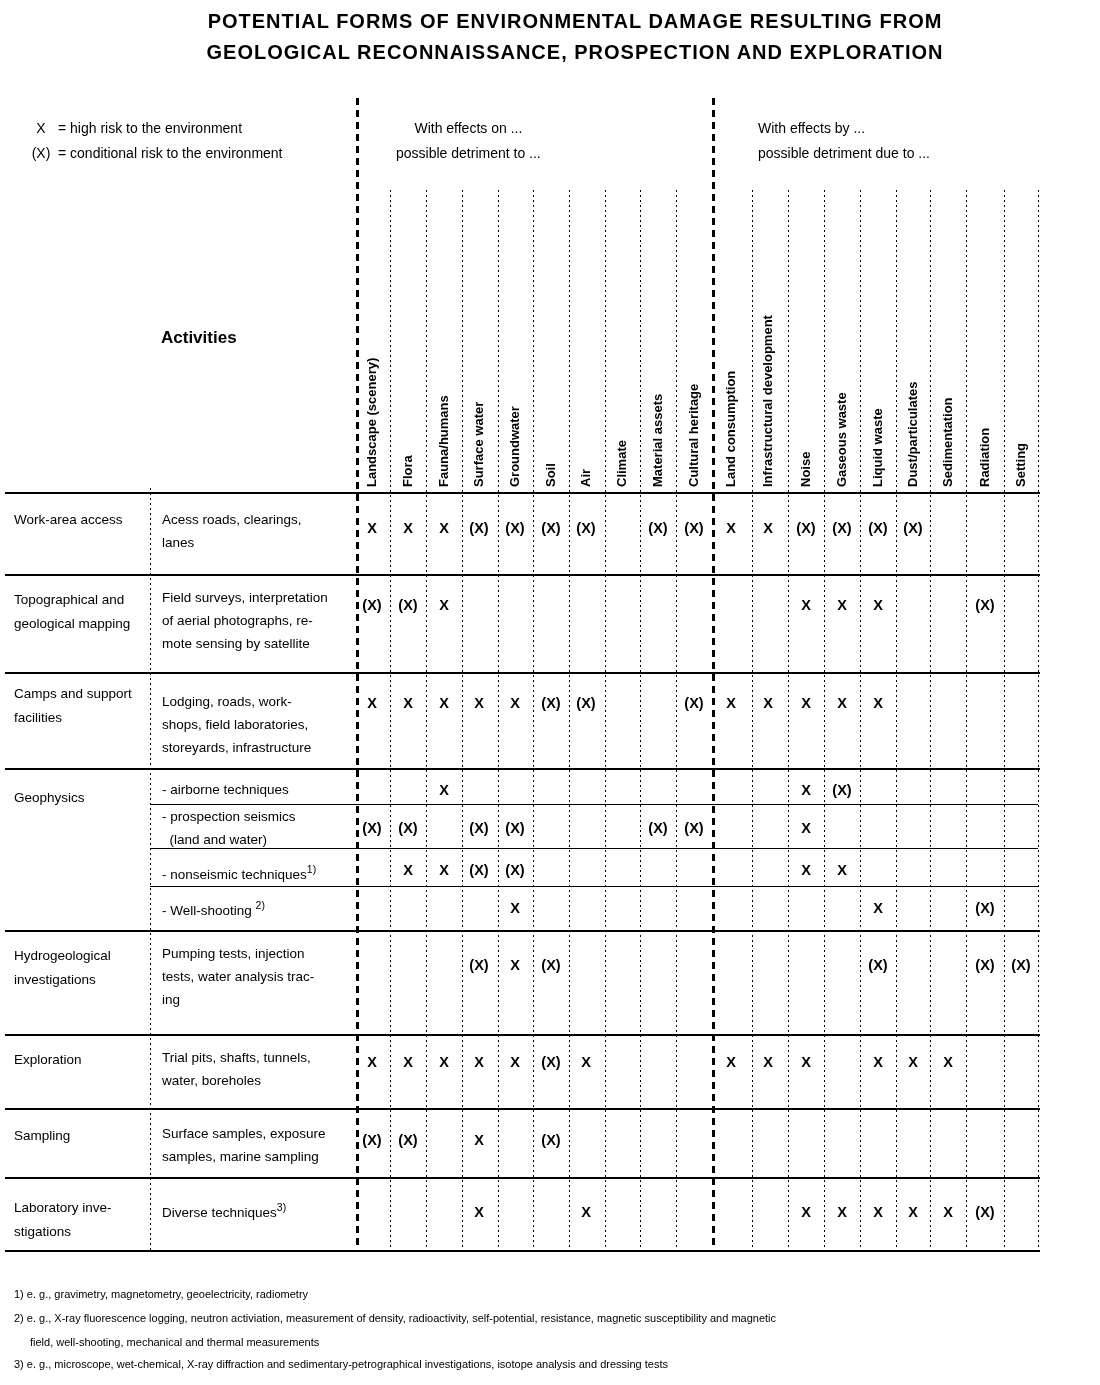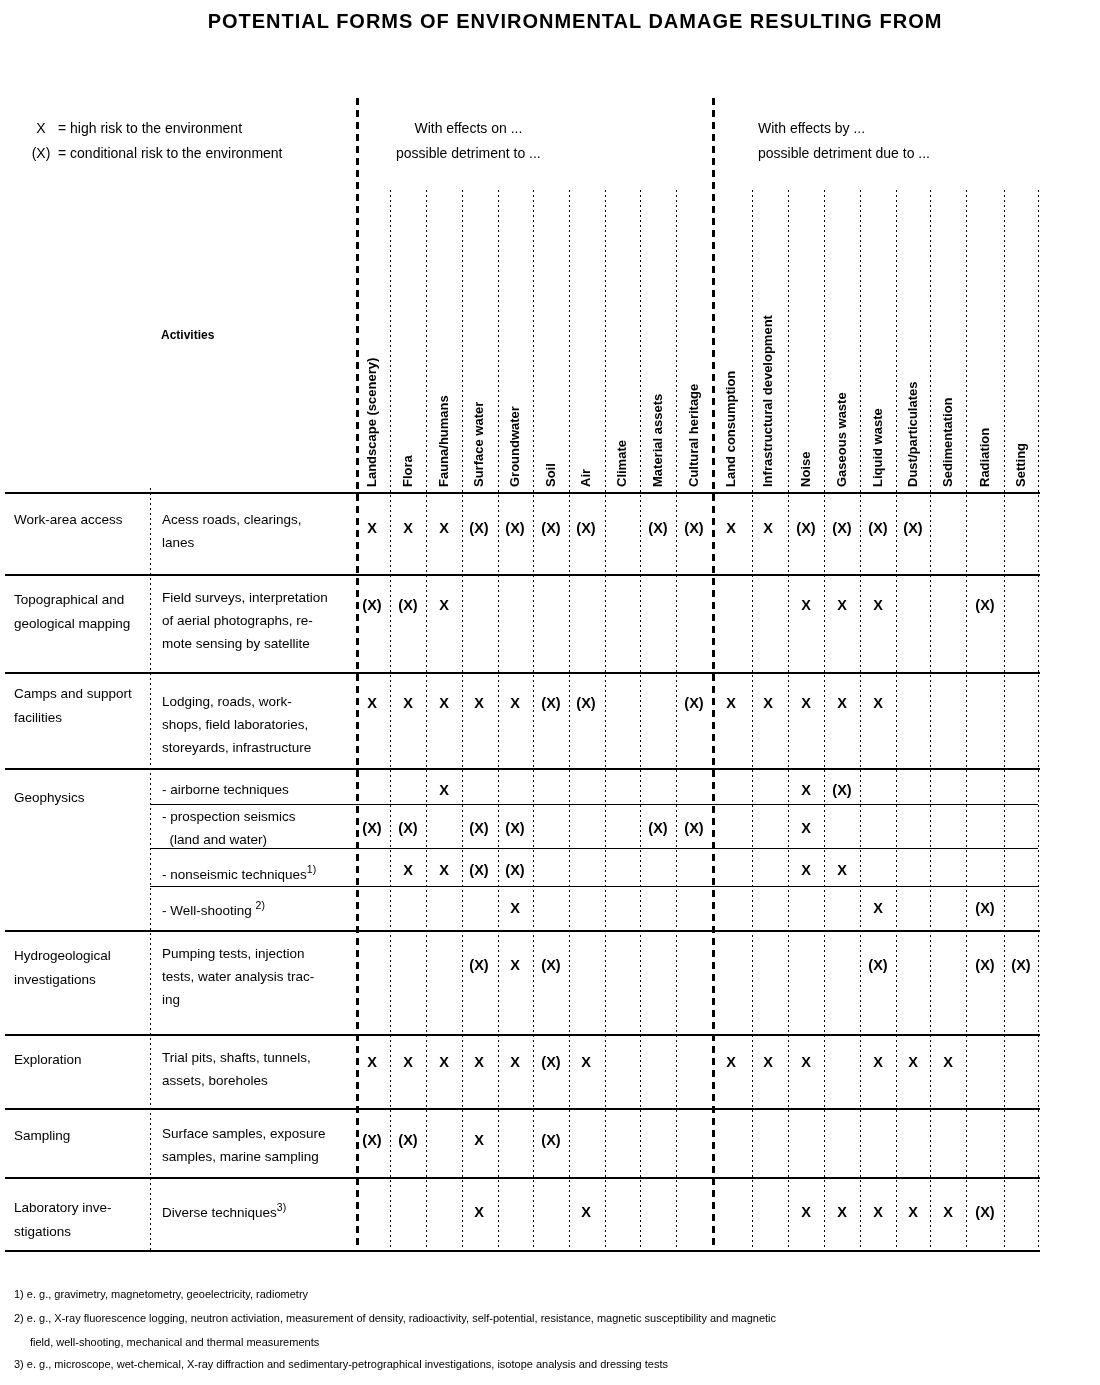--- a/index.html
+++ b/index.html
@@ -6,21 +6,21 @@
   .page{position:relative;width:1100px;height:1385px;background:#fff;color:#000;
         font-family:"Liberation Sans",sans-serif;overflow:hidden;}
   .title{position:absolute;left:165px;top:6px;width:820px;text-align:center;
          font-weight:bold;font-size:20px;line-height:31px;letter-spacing:1px;}
   .legend{position:absolute;left:24px;top:116px;font-size:14px;line-height:25px;}
   .legend .lrow{white-space:pre;}
   .legend .sym{display:inline-block;width:34px;text-align:center;}
   .ghead{position:absolute;top:116px;font-size:14px;line-height:25px;}
   #ghead-on{left:396px;text-align:center;}
   #ghead-by{left:758px;}
-  .activities-label{position:absolute;left:161px;top:328px;font-size:12px;font-weight:bold;}
+  .activities-label{position:absolute;left:161px;top:328px;font-size:17px;font-weight:bold;}
   .colhdr{position:absolute;top:487px;width:300px;height:16px;line-height:16px;
           font-size:13px;font-weight:bold;white-space:nowrap;
           transform:rotate(-90deg);transform-origin:0 0;}
   .vdot{position:absolute;width:1px;
         background:repeating-linear-gradient(to bottom,#000 0 2px,transparent 2px 5px);}
   .vdash{position:absolute;width:3px;
         background:repeating-linear-gradient(to bottom,#000 0 7px,#fff 7px 12px);}
   .hline{position:absolute;height:2px;background:#000;}
   .hsub{position:absolute;height:1px;background:#000;}
   .rowlabel{position:absolute;left:14px;font-size:13.5px;line-height:24px;white-space:pre;}
@@ -30,20 +30,21 @@
   sup{font-size:10.5px;}
   .footnote{position:absolute;left:14px;font-size:11px;line-height:24px;}
   .footnote .cont{padding-left:16px;}
 </style>
 </head>
 <body>
 
 <div class="page">
   <div class="title">
     <div>POTENTIAL FORMS OF ENVIRONMENTAL DAMAGE RESULTING FROM</div>
+    <div>GEOLOGICAL RECONNAISSANCE, PROSPECTION AND EXPLORATION</div>
   </div>
 
   <div class="legend" id="legend">
       <div class="lrow"><span class="sym">X</span><span>= high risk to the environment</span></div>
       <div class="lrow"><span class="sym">(X)</span><span>= conditional risk to the environment</span></div>
     </div>
 
   <div class="ghead" id="ghead-on">
     <div>With effects on ...</div>
     <div>possible detriment to ...</div>
@@ -178,21 +179,21 @@
       <div class="rowlabel" style="top: 944px;">Hydrogeological
 investigations</div>
       <div class="activity" style="top: 942px;"><div>Pumping tests, injection</div><div>tests, water analysis trac-</div><div>ing</div></div>
       <div class="mark" style="left: 479px; top: 955px;">(X)</div>
       <div class="mark" style="left: 515px; top: 955px;">X</div>
       <div class="mark" style="left: 551px; top: 955px;">(X)</div>
       <div class="mark" style="left: 878px; top: 955px;">(X)</div>
       <div class="mark" style="left: 985px; top: 955px;">(X)</div>
       <div class="mark" style="left: 1021px; top: 955px;">(X)</div>
       <div class="rowlabel" style="top: 1048px;">Exploration</div>
-      <div class="activity" style="top: 1046px;"><div>Trial pits, shafts, tunnels,</div><div>assets, boreholes</div></div>
+      <div class="activity" style="top: 1046px;"><div>Trial pits, shafts, tunnels,</div><div>water, boreholes</div></div>
       <div class="mark" style="left: 372px; top: 1052px;">X</div>
       <div class="mark" style="left: 408px; top: 1052px;">X</div>
       <div class="mark" style="left: 444px; top: 1052px;">X</div>
       <div class="mark" style="left: 479px; top: 1052px;">X</div>
       <div class="mark" style="left: 515px; top: 1052px;">X</div>
       <div class="mark" style="left: 551px; top: 1052px;">(X)</div>
       <div class="mark" style="left: 586px; top: 1052px;">X</div>
       <div class="mark" style="left: 731px; top: 1052px;">X</div>
       <div class="mark" style="left: 768px; top: 1052px;">X</div>
       <div class="mark" style="left: 806px; top: 1052px;">X</div>

